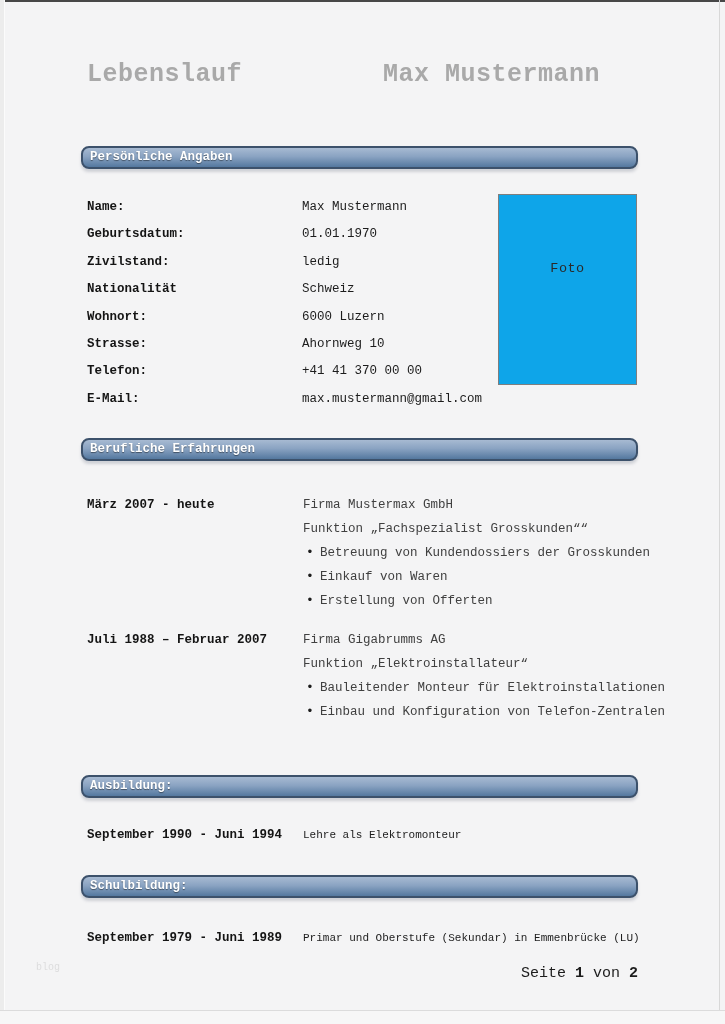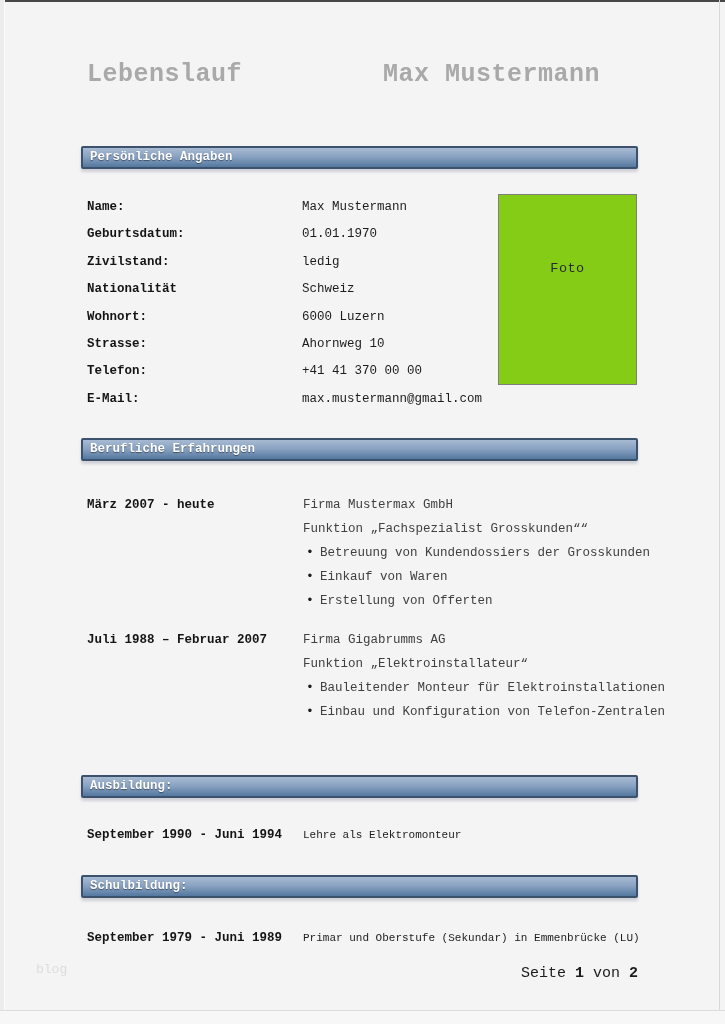--- a/index.html
+++ b/index.html
@@ -22,34 +22,34 @@
 
   .doc-title{
     position:absolute;top:60px;font-size:25px;font-weight:bold;
     color:#a9a9a9;line-height:30px;letter-spacing:0.5px;
   }
   .doc-title.left{left:87px;}
   .doc-title.right{right:125px;}
 
   .bar{
     position:absolute;left:81px;width:557px;height:23px;box-sizing:border-box;
-    border:2px solid #3c516b;border-radius:2px;
+    border:2px solid #3c516b;border-radius:8px;
     background:linear-gradient(to bottom,#a7bad2 0%,#8aa3c2 45%,#54789f 100%);
     box-shadow:0 3px 3px rgba(110,120,135,0.28);
     color:#ffffff;font-size:12.5px;font-weight:bold;line-height:19px;
     padding-left:7px;text-shadow:0 1px 1px rgba(0,0,0,0.45);
   }
 
   .prow{position:absolute;left:87px;width:420px;font-size:12.5px;line-height:15px;color:#1c1c1c;}
   .plabel{display:inline-block;width:215px;font-weight:bold;color:#141414;}
   .pvalue{display:inline-block;color:#1c1c1c;}
 
   .foto-box{
     position:absolute;left:498px;top:194px;width:139px;height:191px;box-sizing:border-box;
-    border:1px solid #7e7e7e;background:#84cc16;
+    border:1px solid #7e7e7e;background:#0ea5e9;
   }
   .foto-label{
     position:absolute;left:0;right:0;top:66px;text-align:center;
     font-size:13.5px;color:#2a2a2a;letter-spacing:0.5px;
   }
 
   .xdate{position:absolute;left:87px;font-size:12.5px;font-weight:bold;color:#141414;line-height:24px;}
   .xcol{position:absolute;left:303px;width:340px;font-size:12.5px;color:#404040;}
   .xline{height:24px;line-height:24px;white-space:nowrap;}
   .xbullet{position:relative;height:24px;line-height:24px;padding-left:17px;white-space:nowrap;}
@@ -57,21 +57,21 @@
   .dot::before{content:"\2022";font-size:13px;color:#1c1c1c;}
 
   .edurow-date{position:absolute;left:87px;font-size:12.5px;font-weight:bold;color:#141414;line-height:15px;}
   .edurow-text{position:absolute;left:303px;font-size:11px;color:#1c1c1c;line-height:15px;white-space:nowrap;}
 
   .footer{
     position:absolute;top:966px;right:87px;font-size:15px;color:#1c1c1c;line-height:15px;
   }
   .footer b{font-weight:bold;}
   .watermark{
-    position:absolute;left:36px;top:962px;font-size:13px;color:rgba(60,60,60,0.13);
+    position:absolute;left:36px;top:962px;font-size:10px;color:rgba(60,60,60,0.13);
   }
 </style>
 </head>
 <body>
 
 <div id="page">
 
   <div class="edge-top"></div>
   <div class="edge-left-strip"></div>
   <div class="edge-left-line"></div>

